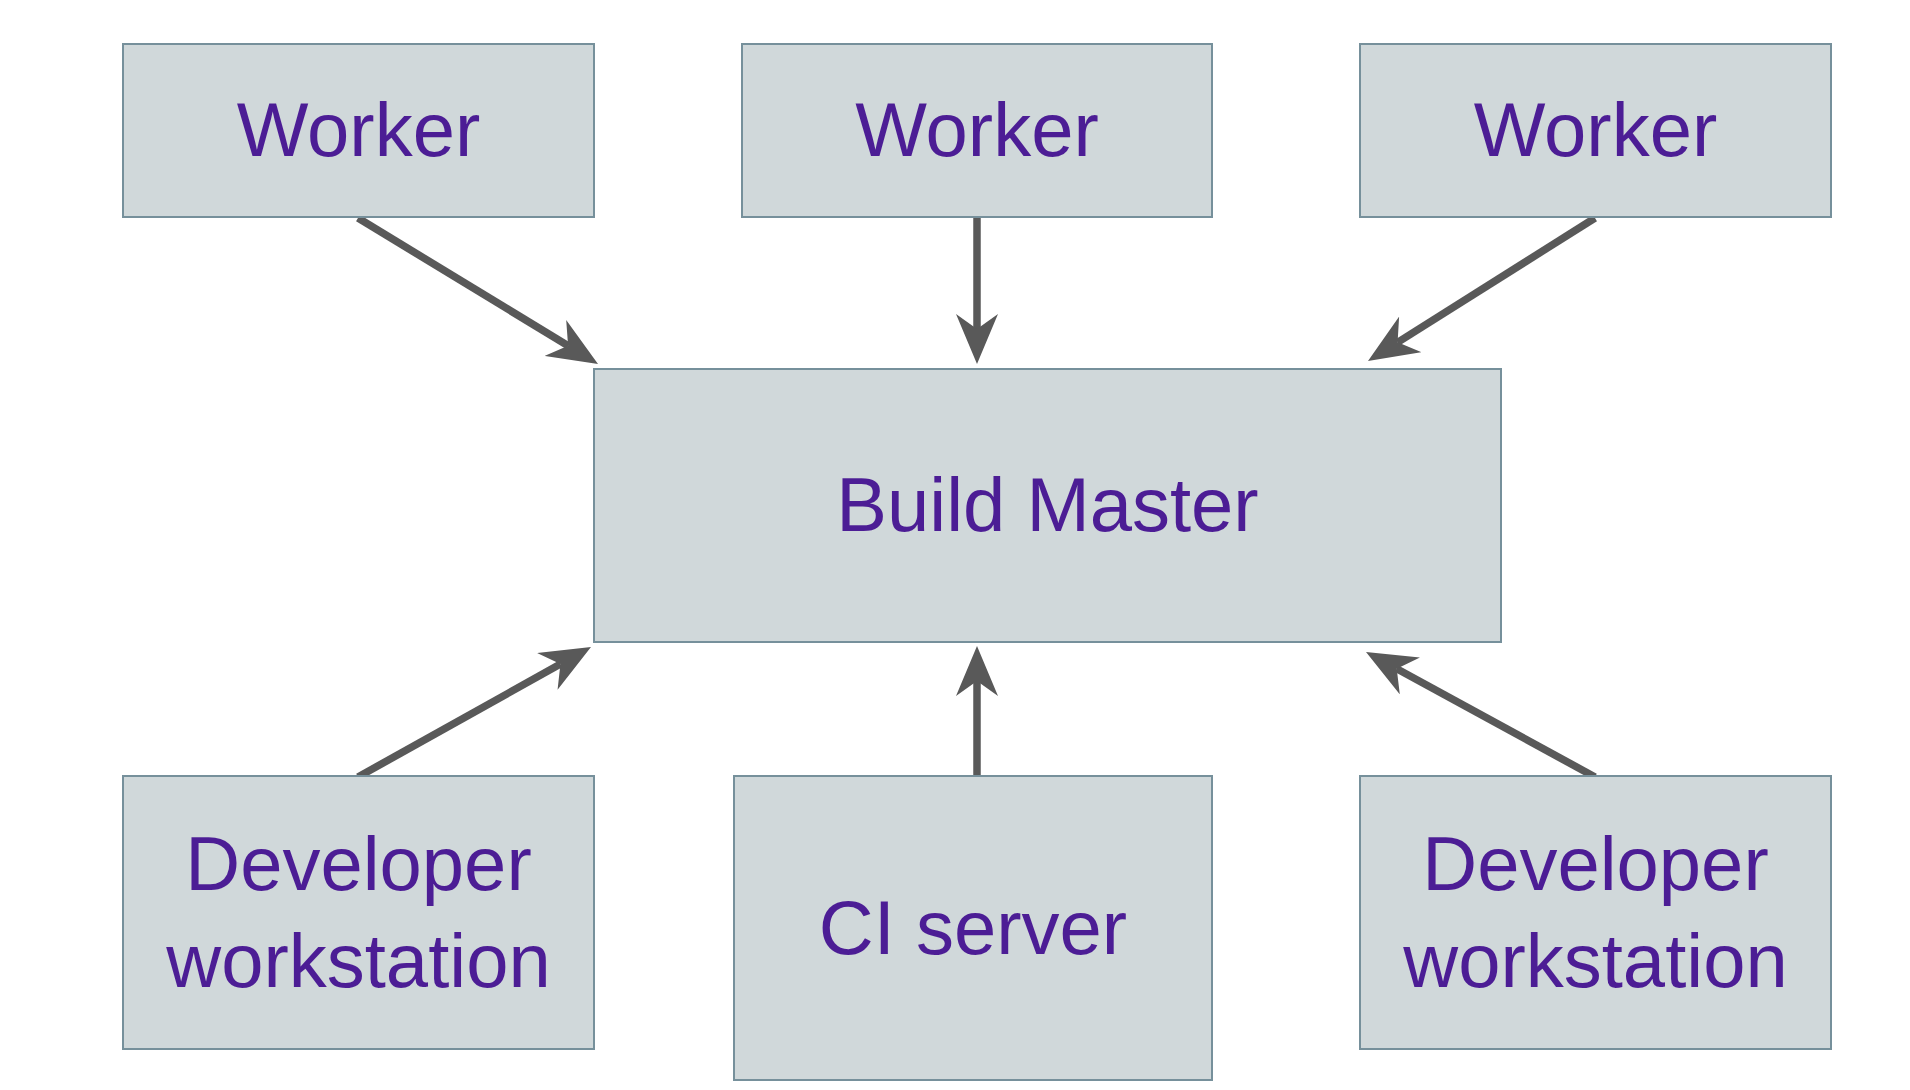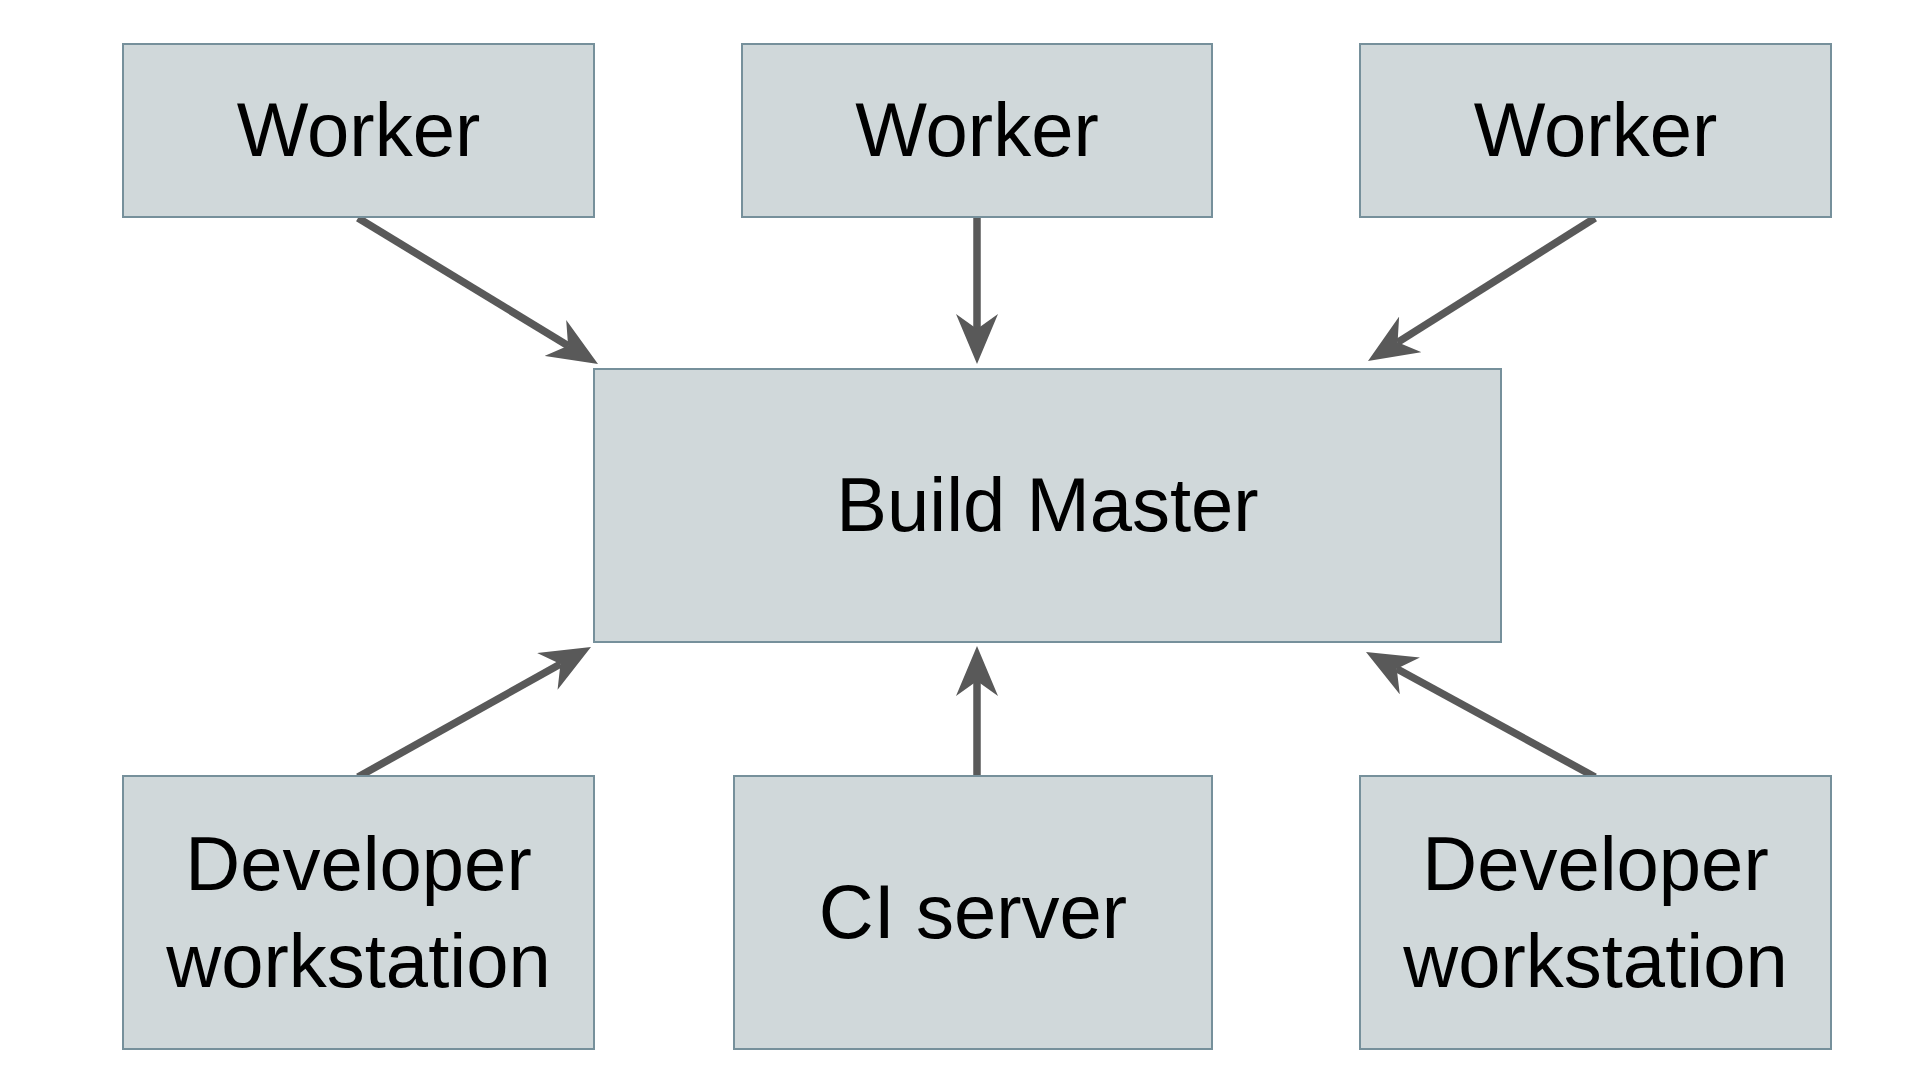--- a/index.html
+++ b/index.html
@@ -18,33 +18,33 @@
   .node {
     position: absolute;
     box-sizing: border-box;
     background: #d0d8da;
     border: 2.5px solid #76909b;
     display: flex;
     flex-direction: column;
     align-items: center;
     justify-content: center;
     text-align: left;
-    color: #000000;
+    color: #4c1d95;
     font-size: 76px;
     line-height: 1.27;
     letter-spacing: 0px;
     white-space: nowrap;
   }
   
   #worker-1      { left: 122px;  top: 43px;  width: 473px; height: 175px; }
   #worker-2      { left: 741px;  top: 43px;  width: 472px; height: 175px; }
   #worker-3      { left: 1359px; top: 43px;  width: 473px; height: 175px; }
   #build-master  { left: 593px;  top: 368px; width: 909px; height: 275px; }
   #dev-left      { left: 122px;  top: 775px; width: 473px; height: 275px; }
-  #ci-server     { left: 733px;  top: 775px; width: 480px; height: 275px; }
+  #ci-server     { left: 733px;  top: 775px; width: 480px; height: 306px; }
   #dev-right     { left: 1359px; top: 775px; width: 473px; height: 275px; }
 
   #edges {
     position: absolute;
     left: 0;
     top: 0;
     pointer-events: none;
   }
   #edges line {
     stroke: #595959;

